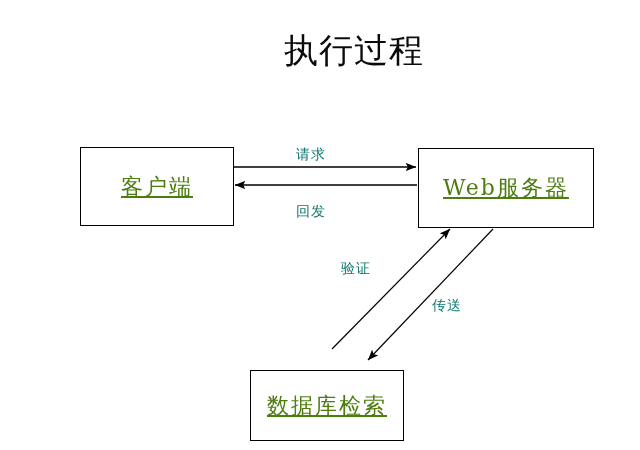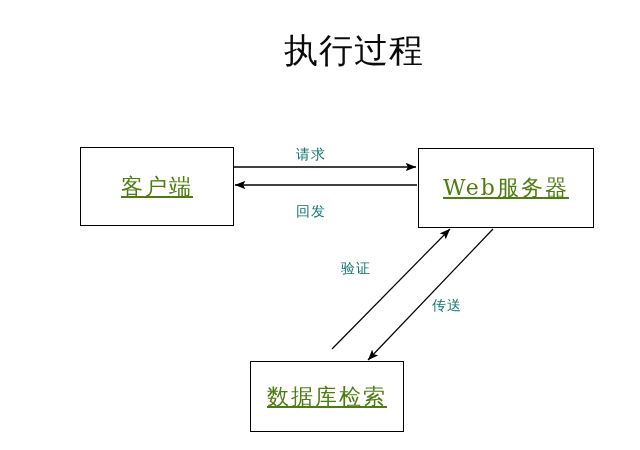--- a/index.html
+++ b/index.html
@@ -55,21 +55,21 @@
     height: 79px;
   }
   #node-webserver {
     left: 418px;
     top: 148px;
     width: 176px;
     height: 80px;
   }
   #node-database {
     left: 250px;
-    top: 361px;
+    top: 370px;
     width: 154px;
     height: 71px;
     justify-content: center;
   }
 
   #edge-layer {
     position: absolute;
     left: 0;
     top: 0;
     width: 640px;

